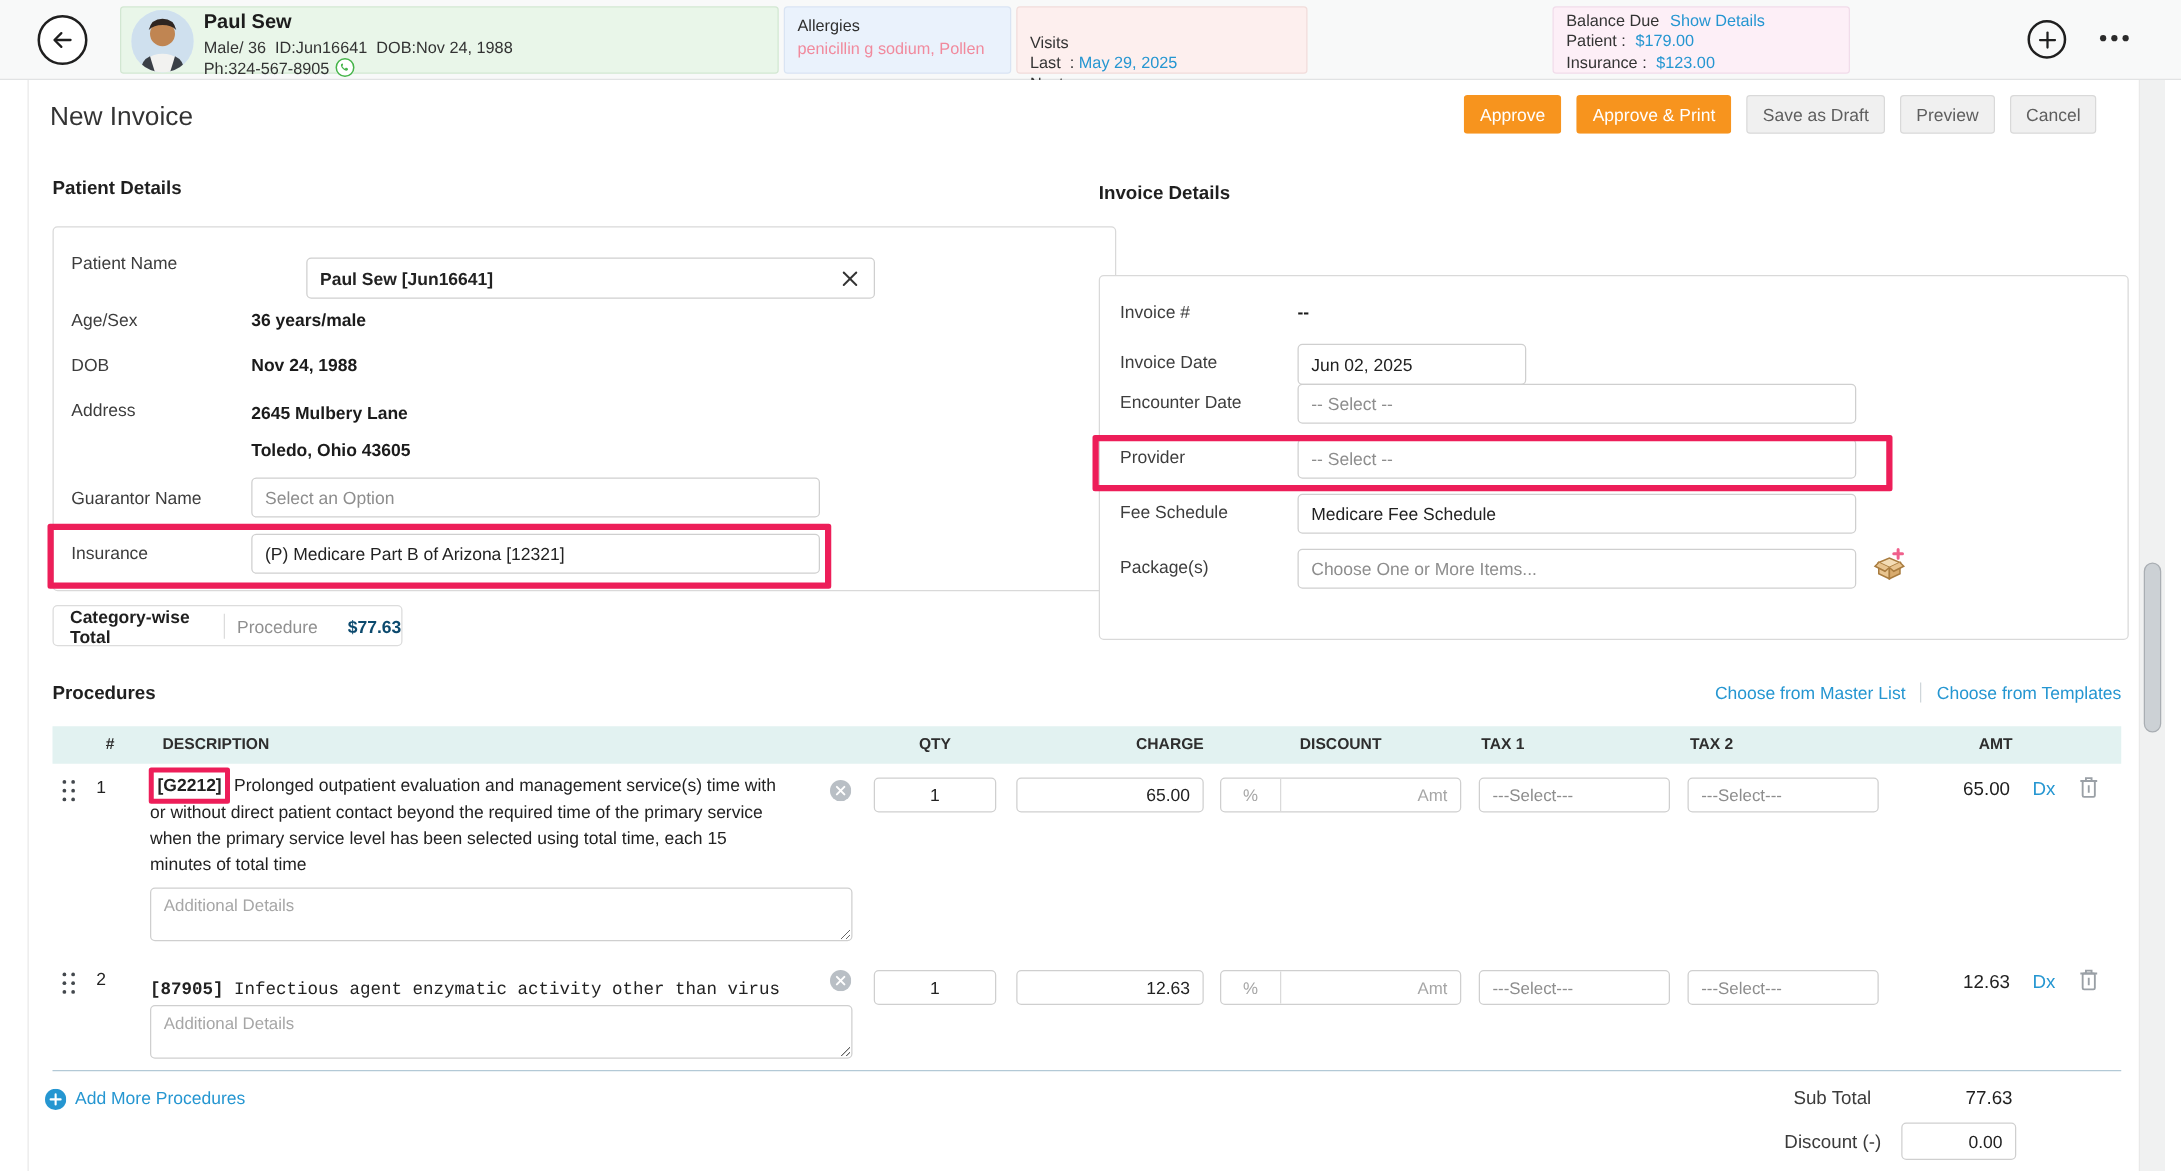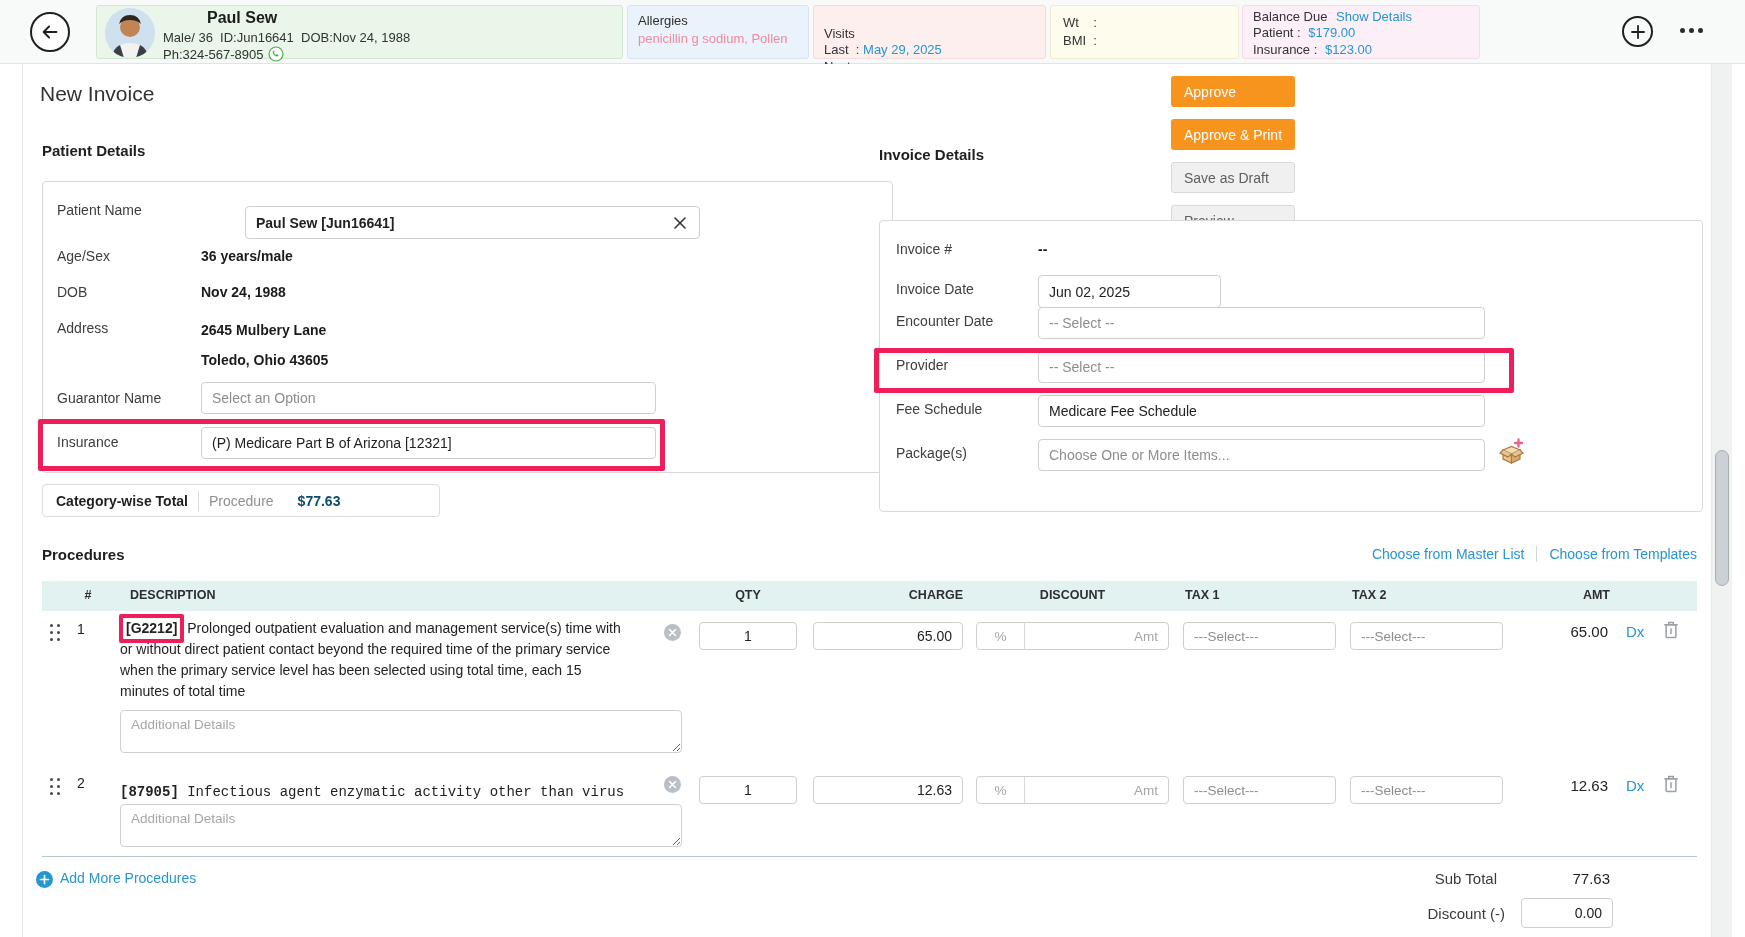--- a/index.html
+++ b/index.html
@@ -7,56 +7,56 @@
   .page { position:relative; width:1745px; height:937px; background:#fff; overflow:hidden; font-family:"Liberation Sans","DejaVu Sans",sans-serif; color:#222; }
   .abs { position:absolute; }
   .ws { white-space:pre; }
 
   
   .topbar { position:absolute; left:0; top:0; width:1745px; height:64px; background:#f8f9f9; border-bottom:1px solid #e1e3e4; }
   .back-btn { left:30px; top:12px; width:40px; height:40px; border:2px solid #1f1f1f; border-radius:50%; background:#fff; display:flex; align-items:center; justify-content:center; cursor:pointer; }
   .hcard { top:5px; height:54px; border-radius:3px; }
   .patient-card { left:96px; width:527px; background:#e9f6e9; border:1px solid #d2e7d2; }
   .avatar { left:8px; top:2px; width:50px; height:50px; border-radius:50%; overflow:hidden; background:#dce9f4; }
-  .pt-name { position:absolute; left:66px; top:3px; font-size:16px; font-weight:bold; color:#1c1c1c;margin-left:44px; }
+  .pt-name { position:absolute; left:66px; top:3px; font-size:16px; font-weight:bold; color:#1c1c1c; }
   .pt-line { position:absolute; left:66px; font-size:13px; color:#333; display:flex; align-items:center; gap:5px; }
   .allergies-card { left:627px; width:182px; background:#eaf2fc; border:1px solid #d9e4f3; padding:7px 10px; }
   .visits-card { left:813px; width:233px; background:#fdefee; border:1px solid #f1dcda; padding:20px 10px; }
   .wt-card { left:1050px; width:189px; background:#fdfced; border:1px solid #eeebd0; padding:8px 12px; }
   .balance-card { left:1242px; width:238px; background:#fdeff7; border:1px solid #f1dcea; padding:3px 10px; }
   .hc-title { font-size:13px; color:#2f2f2f; }
   .hline { font-size:13px; color:#333; line-height:16.4px; }
   .allergy-val { font-size:13px; color:#f18a9d; margin-top:3px; }
   .blue { color:#2596d1; }
   .plus-btn { left:1622px; top:16px; width:31px; height:31px; border:2px solid #1f1f1f; border-radius:50%; display:flex; align-items:center; justify-content:center; background:transparent; cursor:pointer; }
   .dots { left:1680px; top:28px; display:flex; gap:4px; cursor:pointer; }
   .dots i { width:5px; height:5px; background:#2b2b2b; border-radius:50%; }
 
   
   .sheet { position:absolute; left:22px; top:64px; width:1690px; height:873px; background:#fff; border-left:1px solid #e9e9e9; border-right:1px solid #e9e9e9; }
   .page-title { left:40px; top:82px; font-size:21px; color:#333; }
-  .btnrow { top:76px; left:1171px; display:flex; gap:12px;flex-direction:column; }
+  .btnrow { top:76px; left:1171px; display:flex; gap:12px; }
   .btn { height:31px; border-radius:3px; font-size:14px; display:flex; align-items:center; padding:0 12px; border:1px solid transparent; cursor:pointer; font-family:inherit; }
   .btn-orange { background:#f7941e; color:#fff; }
   .btn-gray { background:#f0f0f0; border-color:#d9d9d9; color:#5e5e5e; }
 
   .sec-title { font-size:15px; font-weight:bold; color:#1f1f1f; }
   .panel { border:1px solid #d9d9d9; border-radius:4px; background:#fff; }
   .lbl { font-size:14px; color:#3d3d3d; }
   .bval { font-size:14px; font-weight:bold; color:#1b1b1b; }
 
   .inp, .selbox { position:absolute; border:1px solid #cfcfcf; border-radius:4px; background:#fff; font-family:inherit; font-size:14px; color:#222; }
   .selbox { display:flex; align-items:center; padding:0 10px; color:#8d8d8d; }
   .selbox.dark { color:#222; }
   .wrapinp { display:flex; align-items:center; padding:0 10px; gap:8px; }
   .wrapinp input { flex:1; border:none; outline:none; font-family:inherit; font-size:14px; color:#222; background:transparent; }
   .wrapinp input.boldtxt { font-weight:bold; }
   ::placeholder { color:#a6a6a6; opacity:1; }
 
-  .catbar { left:42px; top:484px; width:398px; height:33px; border:1px solid #dcdcdc; border-radius:4px; display:flex; align-items:center; }
+  .catbar { left:42px; top:484px; width:280px; height:33px; border:1px solid #dcdcdc; border-radius:4px; display:flex; align-items:center; }
   .catbar .cdiv { width:1px; height:20px; background:#dcdcdc; margin:0 10px; }
 
   .linkrow { right:48px; top:546px; display:flex; align-items:center; gap:12px; font-size:14px; }
   .linkrow .ldiv { width:1px; height:16px; background:#cfd6da; }
   a.lnk { color:#2596d1; text-decoration:none; cursor:pointer; }
 
   .thead { left:42px; top:581px; width:1655px; height:30px; background:#e2f2f1; }
   .th { position:absolute; top:588px; font-size:12.5px; font-weight:bold; color:#2e2e2e; }
 
   .handle { display:grid; grid-template-columns:repeat(2,4px); grid-auto-rows:4px; gap:3px 3px; cursor:grab; }
@@ -131,24 +131,20 @@
 
     <div class="abs hcard visits-card">
       <div class="hline">Visits</div>
       <div class="hline">
         <span class="ws">Last  :</span>
         <span class="blue">May 29, 2025</span>
       </div>
       <div class="hline ws">Next :</div>
     </div>
 
-    <div class="abs hcard wt-card">
-      <div class="hline ws" style="line-height:18px;">Wt    :</div>
-      <div class="hline ws" style="line-height:18px;">BMI  :</div>
-    </div>
 
     <div class="abs hcard balance-card">
       <div class="hline">
         <span>Balance Due</span>
         <span class="blue" style="margin-left:5px;">Show Details</span>
       </div>
       <div class="hline">
         <span>Patient :</span>
         <span class="blue" style="margin-left:4px;">$179.00</span>
       </div>

